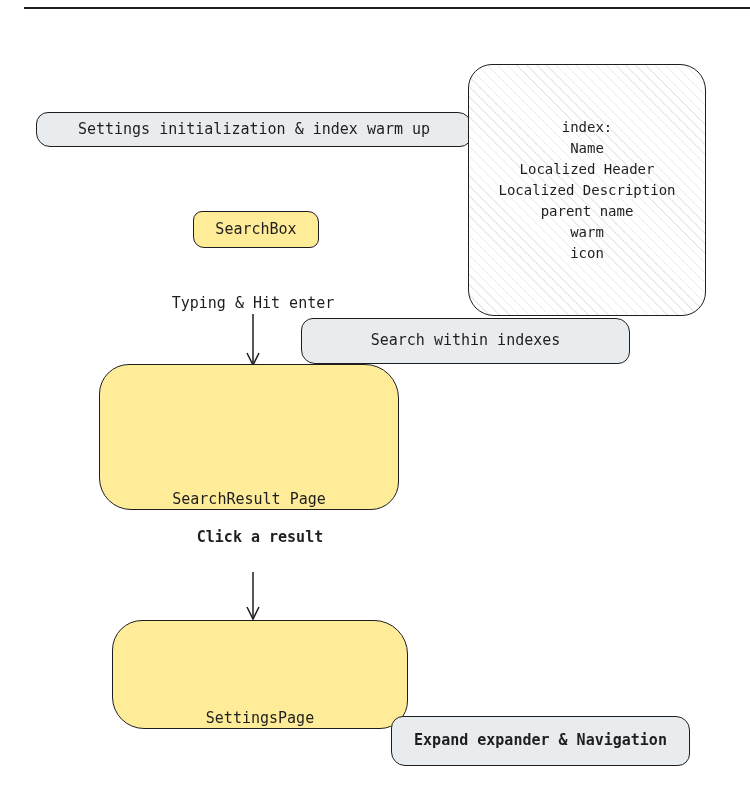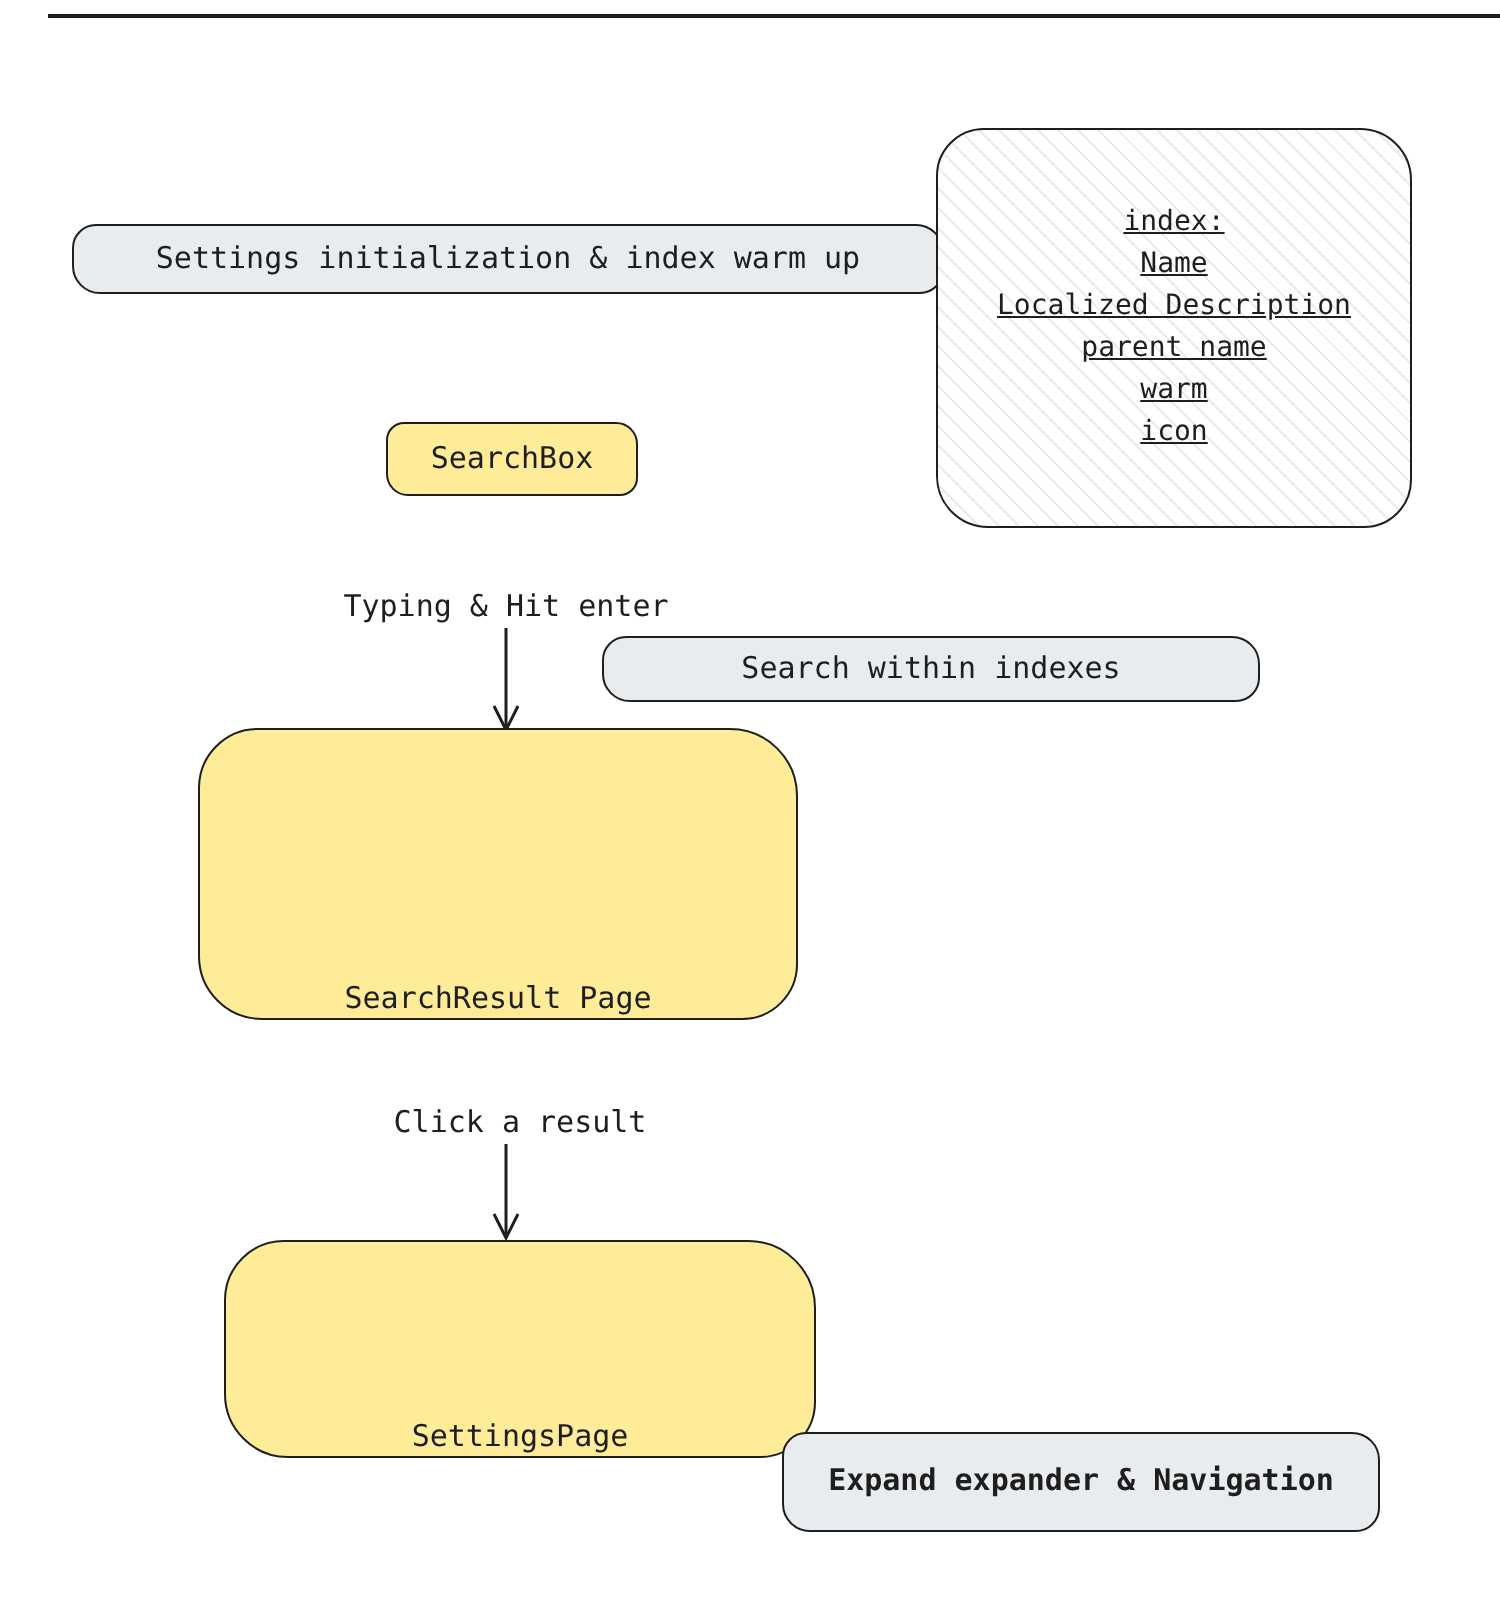--- a/index.html
+++ b/index.html
@@ -52,49 +52,50 @@
 <body>
 
 <div class="canvas">
 
   <div class="topline"></div>
 
   <div class="node gray note-small" style="left:36px;top:112px;width:436px;height:35px;">
     <span>Settings initialization &amp; index warm up</span>
   </div>
 
-  <div class="node hatched" style="left:468px;top:64px;width:238px;height:200px;text-decoration:underline;">
+  <div class="node hatched" style="left:468px;top:64px;width:238px;height:252px;">
     <span>index:</span>
     <span>Name</span>
+    <span>Localized Header</span>
     <span>Localized Description</span>
     <span>parent name</span>
     <span>warm</span>
     <span>icon</span>
   </div>
 
   <div class="node yellow" style="left:193px;top:211px;width:126px;height:37px;border-radius:9px 11px 9px 11px;">
     <span>SearchBox</span>
   </div>
 
   <div class="freelabel" style="left:158px;top:294px;width:190px;">Typing &amp; Hit enter</div>
 
   <svg class="arrow" style="left:243px;top:314px;" width="20" height="54">
     <line x1="10" y1="0" x2="10" y2="49" stroke="#1e1e1e" stroke-width="1.5"></line>
     <path d="M4 39 L10 51 L16 39" fill="none" stroke="#1e1e1e" stroke-width="1.5"></path>
   </svg>
 
-  <div class="node gray note-small" style="left:301px;top:318px;width:329px;height:33px;z-index:3;">
+  <div class="node gray note-small" style="left:301px;top:318px;width:329px;height:46px;z-index:3;">
     <span>Search within indexes</span>
   </div>
 
   <div class="node yellow big" style="left:99px;top:364px;width:300px;height:146px;z-index:2;">
     <span>SearchResult Page</span>
   </div>
 
-  <div class="freelabel" style="left:165px;top:552px;width:190px;">Click a result</div>
+  <div class="freelabel" style="left:165px;top:528px;width:190px;font-weight:bold;">Click a result</div>
 
   <svg class="arrow" style="left:243px;top:572px;" width="20" height="50">
     <line x1="10" y1="0" x2="10" y2="45" stroke="#1e1e1e" stroke-width="1.5"></line>
     <path d="M4 35 L10 47 L16 35" fill="none" stroke="#1e1e1e" stroke-width="1.5"></path>
   </svg>
 
   <div class="node yellow big" style="left:112px;top:620px;width:296px;height:109px;z-index:2;">
     <span>SettingsPage</span>
   </div>
 

